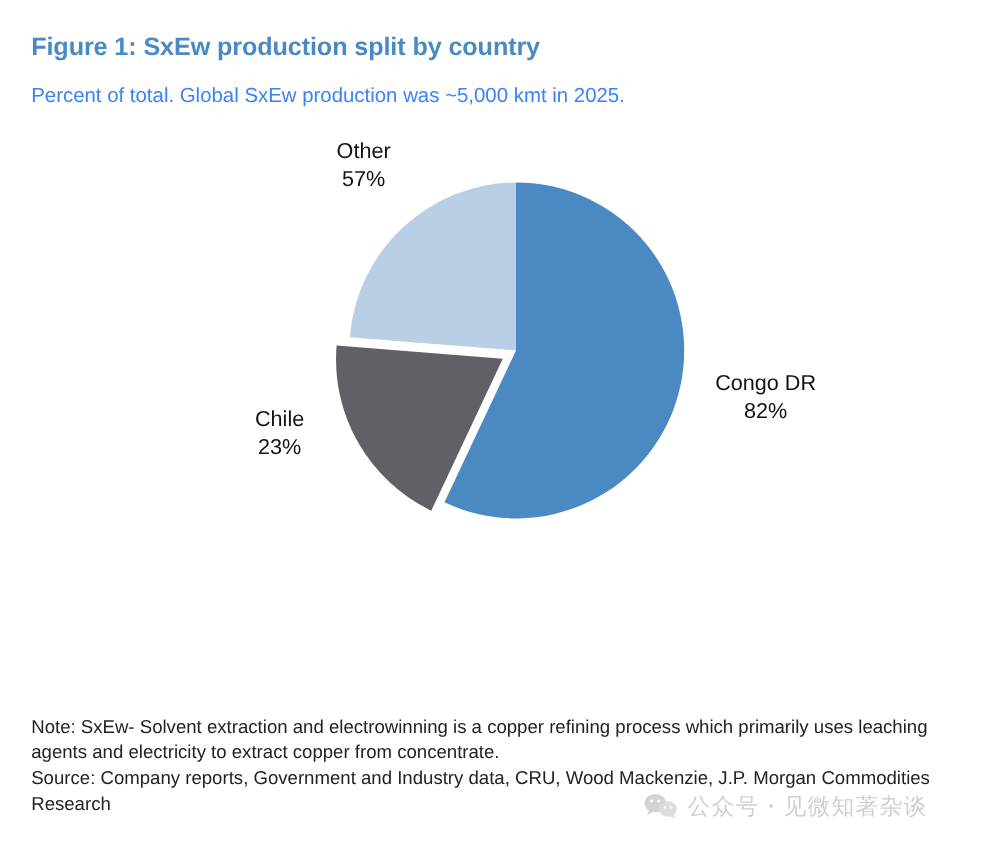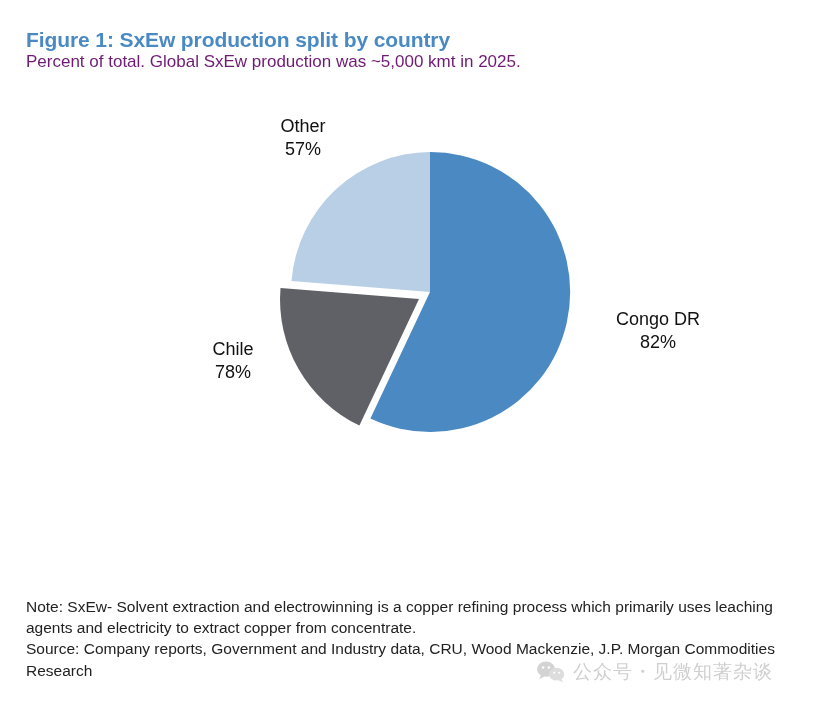--- a/index.html
+++ b/index.html
@@ -26,24 +26,24 @@
     top: 28px;
     font-size: 21px;
     font-weight: bold;
     color: #4a8ac4;
     letter-spacing: -0.1px;
     white-space: nowrap;
   }
   #fig-subtitle {
     position: absolute;
     left: 26px;
-    top: 52px;
+    top: 70px;
     font-size: 17px;
     font-weight: normal;
-    color: #701a75;
+    color: #3b82f6;
     white-space: nowrap;
   }
   
   #chart-area {
     position: absolute;
     left: 0;
     top: 100px;
     width: 830px;
     height: 470px;
   }
@@ -61,21 +61,21 @@
     white-space: nowrap;
   }
   .slice-label .lbl-name { display: block; }
   .slice-label .lbl-value { display: block; }
   #label-other {
     left: 243px;
     top: 15px;
     width: 120px;
   }
   #label-congo {
-    left: 598px;
+    left: 578px;
     top: 208px;
     width: 120px;
   }
   #label-chile {
     left: 178px;
     top: 238px;
     width: 110px;
   }
   
   #footer-block {
@@ -150,21 +150,21 @@
       <span class="lbl-value">57%</span>
     </div>
 
     <div class="slice-label" id="label-congo">
       <span class="lbl-name">Congo DR</span>
       <span class="lbl-value">82%</span>
     </div>
 
     <div class="slice-label" id="label-chile">
       <span class="lbl-name">Chile</span>
-      <span class="lbl-value">78%</span>
+      <span class="lbl-value">23%</span>
     </div>
 
   </div>
 
   <div id="footer-block">
     <p id="note-text">Note: SxEw- Solvent extraction and electrowinning is a copper refining process which primarily uses leaching agents and electricity to extract copper from concentrate.</p>
     <p id="source-text">Source: Company reports, Government and Industry data, CRU, Wood Mackenzie, J.P. Morgan Commodities Research</p>
   </div>
 
   <div id="watermark">

